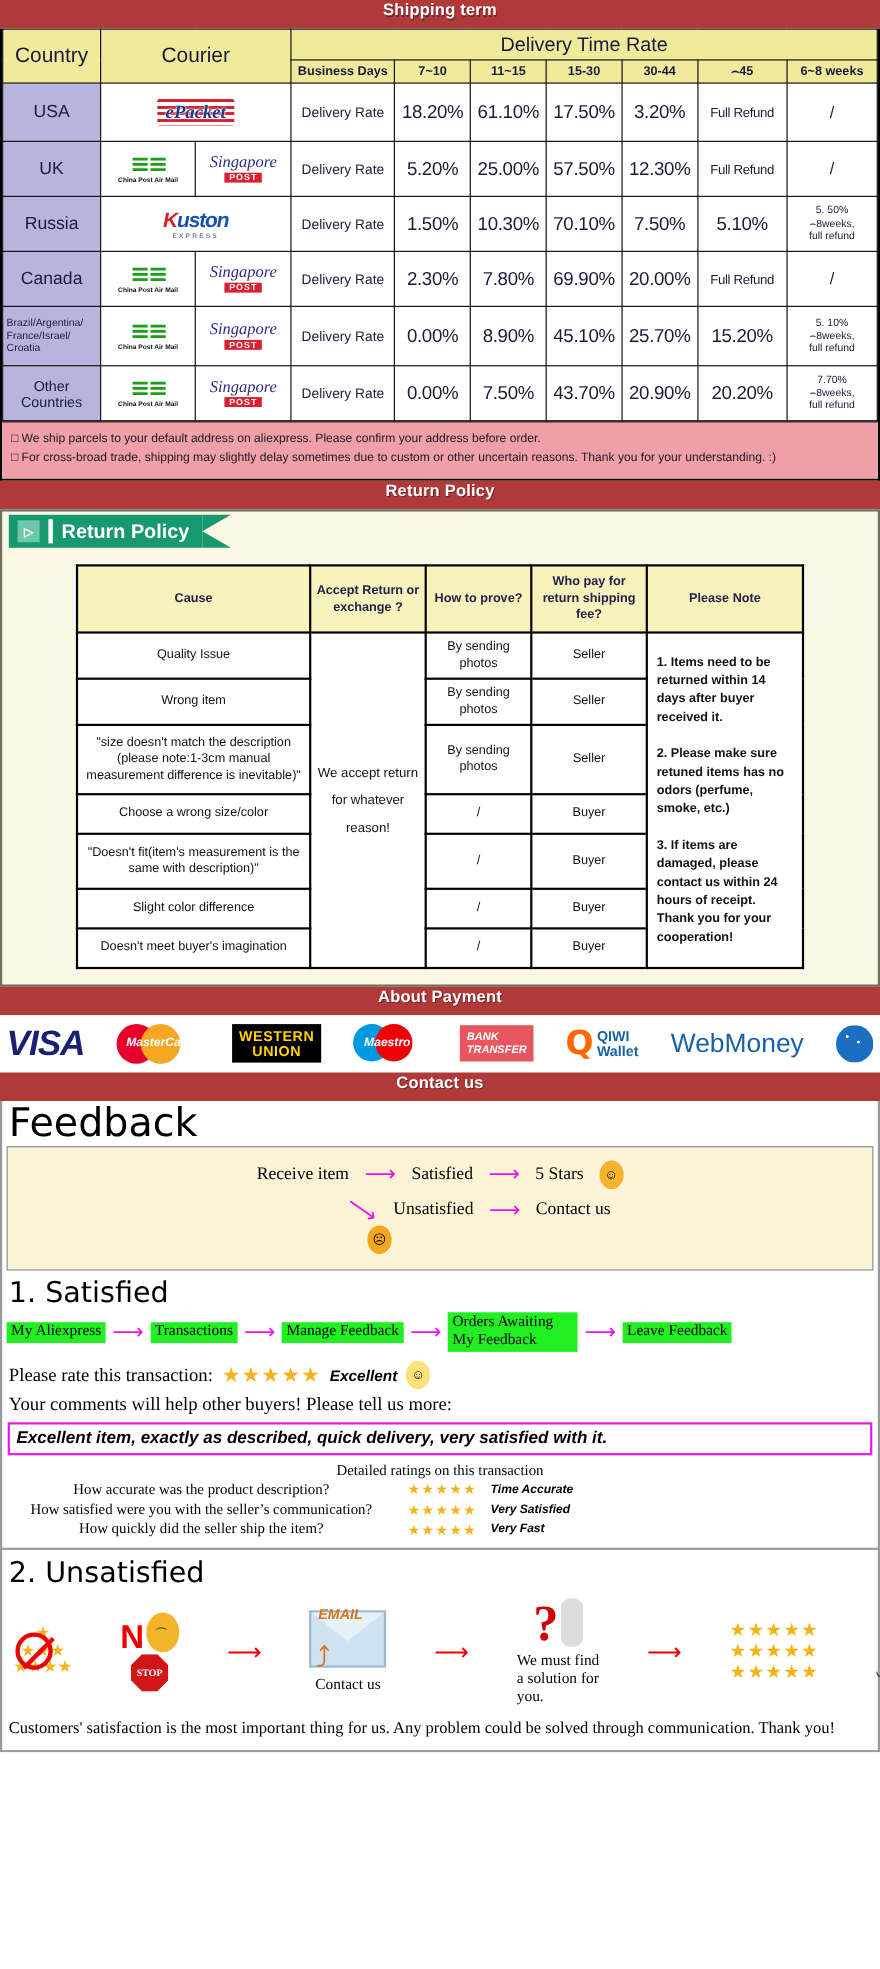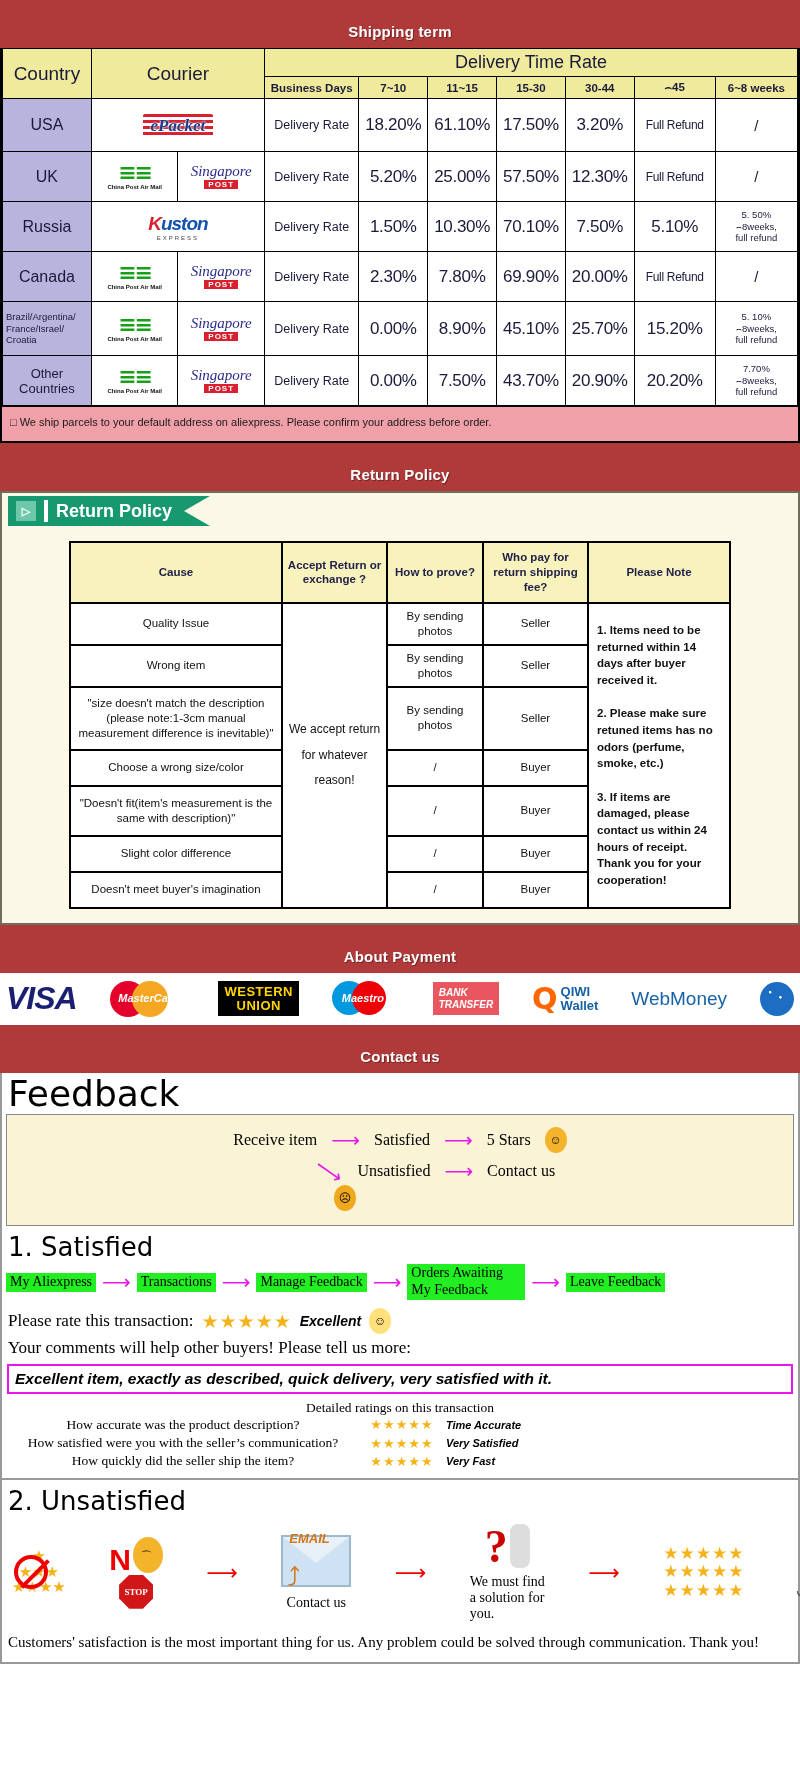--- a/index.html
+++ b/index.html
@@ -13,21 +13,21 @@
   .page { width:800px; position:relative; }
 
   
   .banner {
     background: #b03a3a;
     color: #fff;
     text-align: center;
     font-weight: bold;
     font-size: 15px;
     letter-spacing: .2px;
-    padding: 23px 0 8px;
+    padding: 1px 0 8px;
     font-family: "Liberation Sans", sans-serif;
     text-shadow: 1px 1px 0 rgba(0,0,0,.35);
   }
 
   
   .ship-wrap { border:2px solid #000; border-top:none; background:#fff; }
   table.ship { width:100%; border-collapse: collapse; table-layout: fixed; }
   table.ship td, table.ship th {
     border:1.5px solid #000;
     text-align:center;
@@ -127,21 +127,21 @@
   .maestro i { position:absolute; top:1px; width:34px; height:34px; border-radius:50%; }
   .maestro i.b { left:0; background:#0099df; }
   .maestro i.r2 { left:20px; background:#ed0006; }
   .maestro b { position:absolute; left:0; top:12px; width:62px; text-align:center; z-index:3;
     color:#fff; font-size:11px; font-style:italic; font-family:"Liberation Sans", sans-serif;}
   .bank { background:#e8575f; color:#fff; font-size:10px; font-weight:bold; font-style:italic;
     line-height:1.15; padding:5px 6px; text-align:left; font-family:"Liberation Sans", sans-serif;}
   .qiwi { display:flex; align-items:center; gap:3px; }
   .qiwi .q { font-size:30px; color:#f60; font-weight:bold; line-height:.8; font-family:"DejaVu Sans", sans-serif;}
   .qiwi .w { color:#1761a6; font-size:13px; font-weight:bold; line-height:1.05; font-family:"Liberation Sans", sans-serif;}
-  .wm { color:#1761a6; font-size:19px; font-family:"Liberation Sans", sans-serif; }
+  .wm { color:#1761a6; font-size:24px; font-family:"Liberation Sans", sans-serif; }
   .globe { width:34px; height:34px; border-radius:50%; background:#1b6ec2;
     background-image: radial-gradient(circle at 30% 30%, #fff 1px, transparent 1.6px),
       radial-gradient(circle at 60% 45%, #fff 1px, transparent 1.6px); }
 
   
   .fb-wrap { border:2px solid #999; border-top:none; background:#fff; }
   .fb-title { font-size:36px; font-family:"DejaVu Sans", sans-serif; padding:2px 6px 0; line-height:1.05; }
   .fb-flow { background:#fbf3d6; border:1px solid #888; margin:2px 4px 0; padding:12px 0 14px; }
   .flow-line { display:flex; align-items:center; justify-content:center; gap:14px;
     font-family:"Liberation Serif", serif; font-size:16px; }
@@ -360,20 +360,21 @@
         <td class="pct">20.20%</td>
         <td class="note-cell" style="white-space:pre-line">7.70%
 ⌢8weeks,
 full refund</td>
       </tr>
     </tbody>
       </table>
 
     <div class="pink-note">
       <div>We ship parcels to your default address on aliexpress. Please confirm your address before order.</div>
+      <div>For cross-broad trade, shipping may slightly delay sometimes due to custom or other uncertain reasons. Thank you for your understanding. :)</div>
     </div>
   </div>
 
   <div class="banner">Return Policy</div>
 
   <div class="rp-wrap">
     <div class="rp-tagbar">
       <div class="rp-tag">
         <span class="sq">▷</span>
         <span class="bar"></span>

